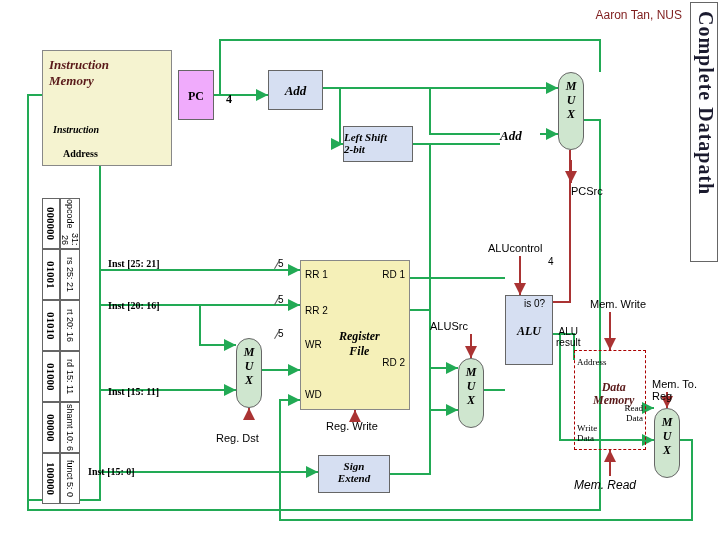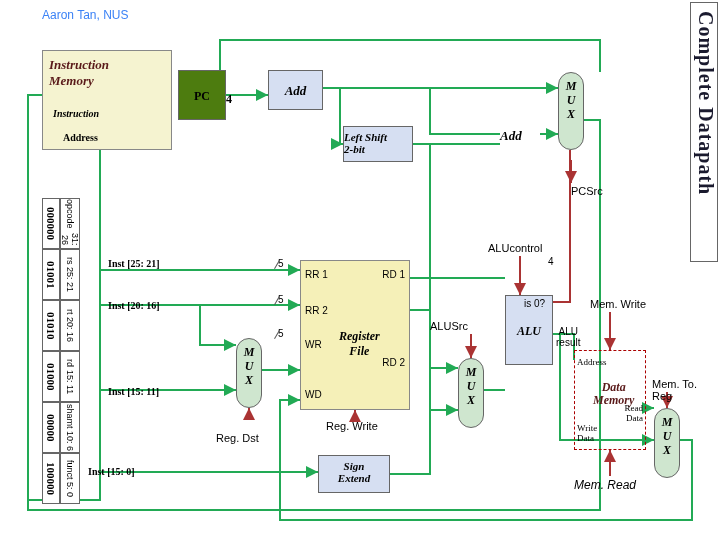--- a/index.html
+++ b/index.html
@@ -1,23 +1,23 @@
 <!DOCTYPE html>
 <html><head>
 <meta charset="utf-8">
 <style>
   * { box-sizing: border-box; margin: 0; padding: 0; }
   body { width: 720px; height: 540px; background: #fff; font-family: Arial, sans-serif; font-size: 11px; color: #000; position: relative; overflow: hidden; }
-  .header { position: absolute; top: 8px; left: 42px; width: 640px; display: flex; justify-content: flex-start; font-size: 12px; color: #3b82f6; }
+  .header { position: absolute; top: 8px; left: 42px; width: 640px; display: flex; justify-content: flex-end; font-size: 12px; color: #7f1d1d; }
   .side-title { position: absolute; right: 2px; top: 2px; width: 28px; height: 260px; border: 1px solid #666; background: #fff; writing-mode: vertical-rl; text-orientation: mixed; font-size: 20px; font-weight: bold; font-family: Georgia, serif; color: #1a1a2e; text-align: left; padding-top: 8px; letter-spacing: 1px; }
-  .imem { position: absolute; left: 42px; top: 50px; width: 130px; height: 100px; background: #f5f3d0; border: 1px solid #888; padding: 6px; font-family: Georgia, serif; }
+  .imem { position: absolute; left: 42px; top: 50px; width: 130px; height: 116px; background: #f5f3d0; border: 1px solid #888; padding: 6px; font-family: Georgia, serif; }
   .imem .t1 { font-style: italic; font-weight: bold; color: #5a1a1a; font-size: 13px; }
   .imem .t2 { font-style: italic; font-size: 10px; position: absolute; bottom: 30px; left: 10px; font-weight: bold; }
   .imem .t3 { font-size: 10px; position: absolute; bottom: 6px; left: 20px; font-weight: bold; }
-  .pc { position: absolute; left: 178px; top: 70px; width: 48px; height: 50px; background: #4d7c0f; border: 1px solid #666; font-weight: bold; text-align: center; line-height: 50px; font-family: Georgia, serif; font-size: 12px; }
+  .pc { position: absolute; left: 178px; top: 70px; width: 36px; height: 50px; background: #f0abfc; border: 1px solid #666; font-weight: bold; text-align: center; line-height: 50px; font-family: Georgia, serif; font-size: 12px; }
   .four { position: absolute; left: 226px; top: 92px; font-size: 12px; font-weight: bold; font-family: Georgia, serif; }
   .add1 { position: absolute; left: 268px; top: 70px; width: 55px; height: 40px; background: #d6dff2; border: 1px solid #666; text-align: center; line-height: 40px; font-family: Georgia, serif; font-style: italic; font-weight: bold; font-size: 13px; }
   .lshift { position: absolute; left: 343px; top: 126px; width: 70px; height: 36px; background: #d6dff2; border: 1px solid #666; font-family: Georgia, serif; font-style: italic; font-weight: bold; font-size: 11px; padding-top: 4px; }
   .add2 { position: absolute; left: 500px; top: 128px; font-family: Georgia, serif; font-style: italic; font-weight: bold; font-size: 13px; }
   .mux { position: absolute; width: 26px; background: #cfe6cf; border: 1px solid #666; border-radius: 13px; text-align: center; font-family: Georgia, serif; font-weight: bold; font-style: italic; font-size: 12px; padding: 6px 0; line-height: 14px; }
   .mux1 { left: 558px; top: 72px; height: 78px; }
   .mux2 { left: 236px; top: 338px; height: 70px; }
   .mux3 { left: 458px; top: 358px; height: 70px; }
   .mux4 { left: 654px; top: 408px; height: 70px; }
   .pcsrc { position: absolute; left: 571px; top: 185px; font-size: 11px; font-family: Verdana, sans-serif; }

